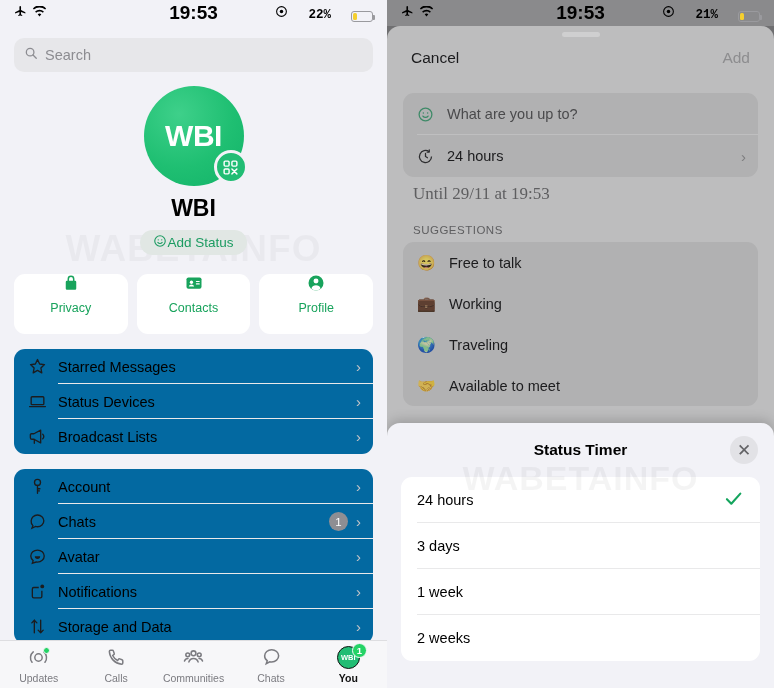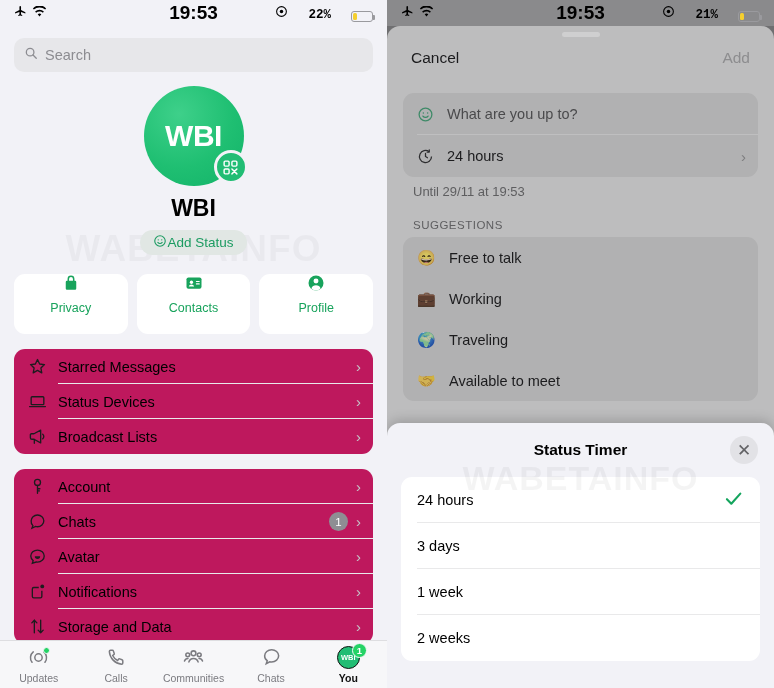--- a/index.html
+++ b/index.html
@@ -70,21 +70,21 @@
     font-size: 13.5px; color: #1b9b61; font-weight: 400;
   }
 
   .quick-row { display: flex; gap: 9px; margin: 19px 14px 0 14px; }
   .quick-card {
     flex: 1; height: 60px; background: #fff; border-radius: 11px;
     display: flex; flex-direction: column; align-items: center; gap: 5px;
   }
   .quick-card .ql { font-size: 12.5px; color: #18a35c; }
 
-  .group { background: #be185d; border-radius: 11px; margin: 15px 14px 0 14px; overflow: hidden; }
+  .group { background: #0369a1; border-radius: 11px; margin: 15px 14px 0 14px; overflow: hidden; }
   .row { display: flex; align-items: center; height: 35px; padding-left: 14px; position: relative; }
   .row .ricon { width: 30px; display: flex; align-items: center; color: #1c1c1e; }
   .row .rlabel { font-size: 14.5px; color: #000; flex: 1; }
   .row .sep { position: absolute; left: 44px; right: 0; bottom: 0; height: 1px; background: #e9e9ea; }
   .row:last-child .sep { display: none; }
   .chev { margin-right: 12px; color: #c4c4c8; font-size: 15px; line-height: 1; }
   .badge-gray {
     width: 19px; height: 19px; border-radius: 50%; background: #8e8e93; color:#fff;
     font-size: 11.5px; display:flex; align-items:center; justify-content:center;
     margin-right: 8px; font-weight: 500;
@@ -132,21 +132,21 @@
   .sheet-cancel { font-size: 15.5px; color: #1c1c1e; }
   .sheet-add { margin-left: auto; font-size: 15.5px; color: #8d8d8f; }
 
   .card-dim { background: #b1b1b2; border-radius: 11px; margin: 26px 16px 0 16px; overflow: hidden; }
   .dim-row { display: flex; align-items: center; height: 42px; padding-left: 14px; position: relative; }
   .dim-row .di { width: 30px; display:flex; align-items:center; }
   .dim-row .dl { font-size: 14.5px; color: #4a4a4c; }
   .dim-row .dl.strong { color: #1c1c1e; }
   .dim-row .sep2 { position:absolute; left: 14px; right: 0; bottom:0; height:1px; background: rgba(255,255,255,0.18); }
   .dim-row:last-child .sep2 { display:none; }
-  .until { font-size: 13px; color: #5e5e60; margin: 7px 0 0 26px; }
+  .until { font-size: 17px; color: #5e5e60; margin: 7px 0 0 26px; font-family: Liberation Serif, serif; }
   .sect-title { font-size: 11.5px; color: #5e5e60; letter-spacing: 0.5px; margin: 20px 0 6px 26px; }
   .sugg-row { display:flex; align-items:center; height: 41px; padding-left: 14px; position: relative; }
   .sugg-em { width: 32px; font-size: 15px; filter: grayscale(0.35) brightness(0.88); }
   .sugg-l { font-size: 14.5px; color: #1c1c1e; }
 
   .timer-sheet {
     position: absolute; left: 0; right: 0; bottom: 0; top: 423px;
     background: #f2f2f7; border-radius: 13px 13px 0 0; box-shadow: 0 -3px 12px rgba(0,0,0,0.18);
   }
   .ts-header { height: 54px; display:flex; align-items:center; justify-content:center; position: relative; }

